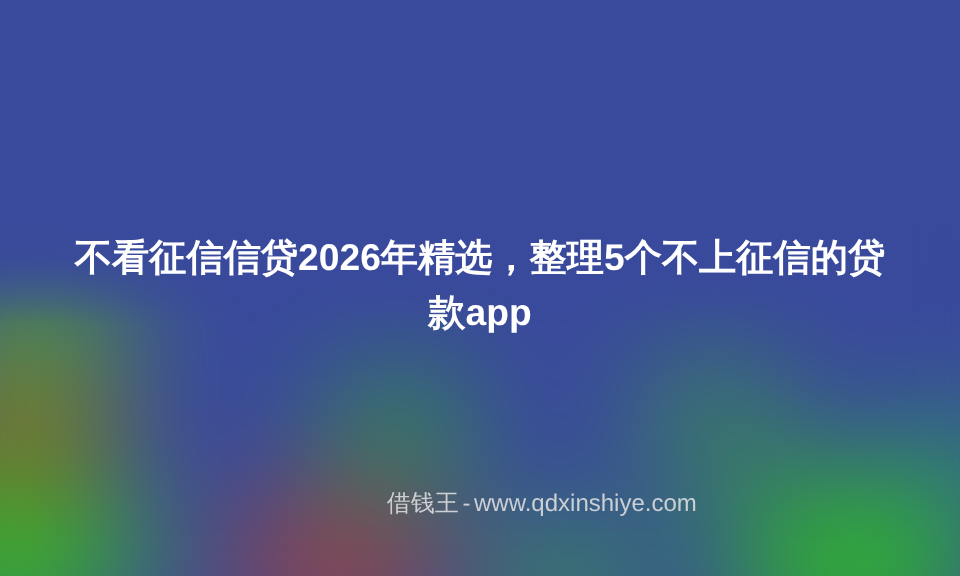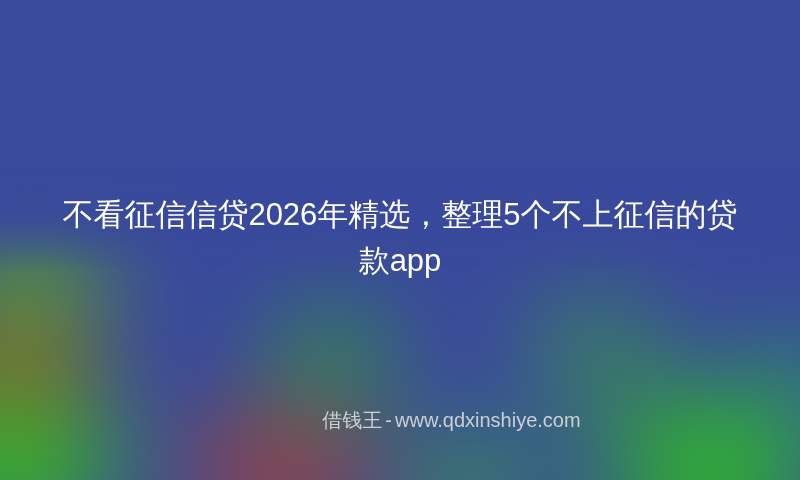--- a/index.html
+++ b/index.html
@@ -51,21 +51,21 @@
   #title {
     position: absolute;
     left: 50px;
     right: 50px;
     top: 192px;
     text-align: center;
     color: #ffffff;
     font-size: 31px;
     line-height: 46px;
     letter-spacing: 0px;
-    font-weight: 400;
+    font-weight: 700;
     white-space: normal;
   }
   #watermark {
     position: absolute;
     left: 0;
     right: 0;
     top: 407px;
     text-align: center;
     padding-left: 103px;
     box-sizing: border-box;

